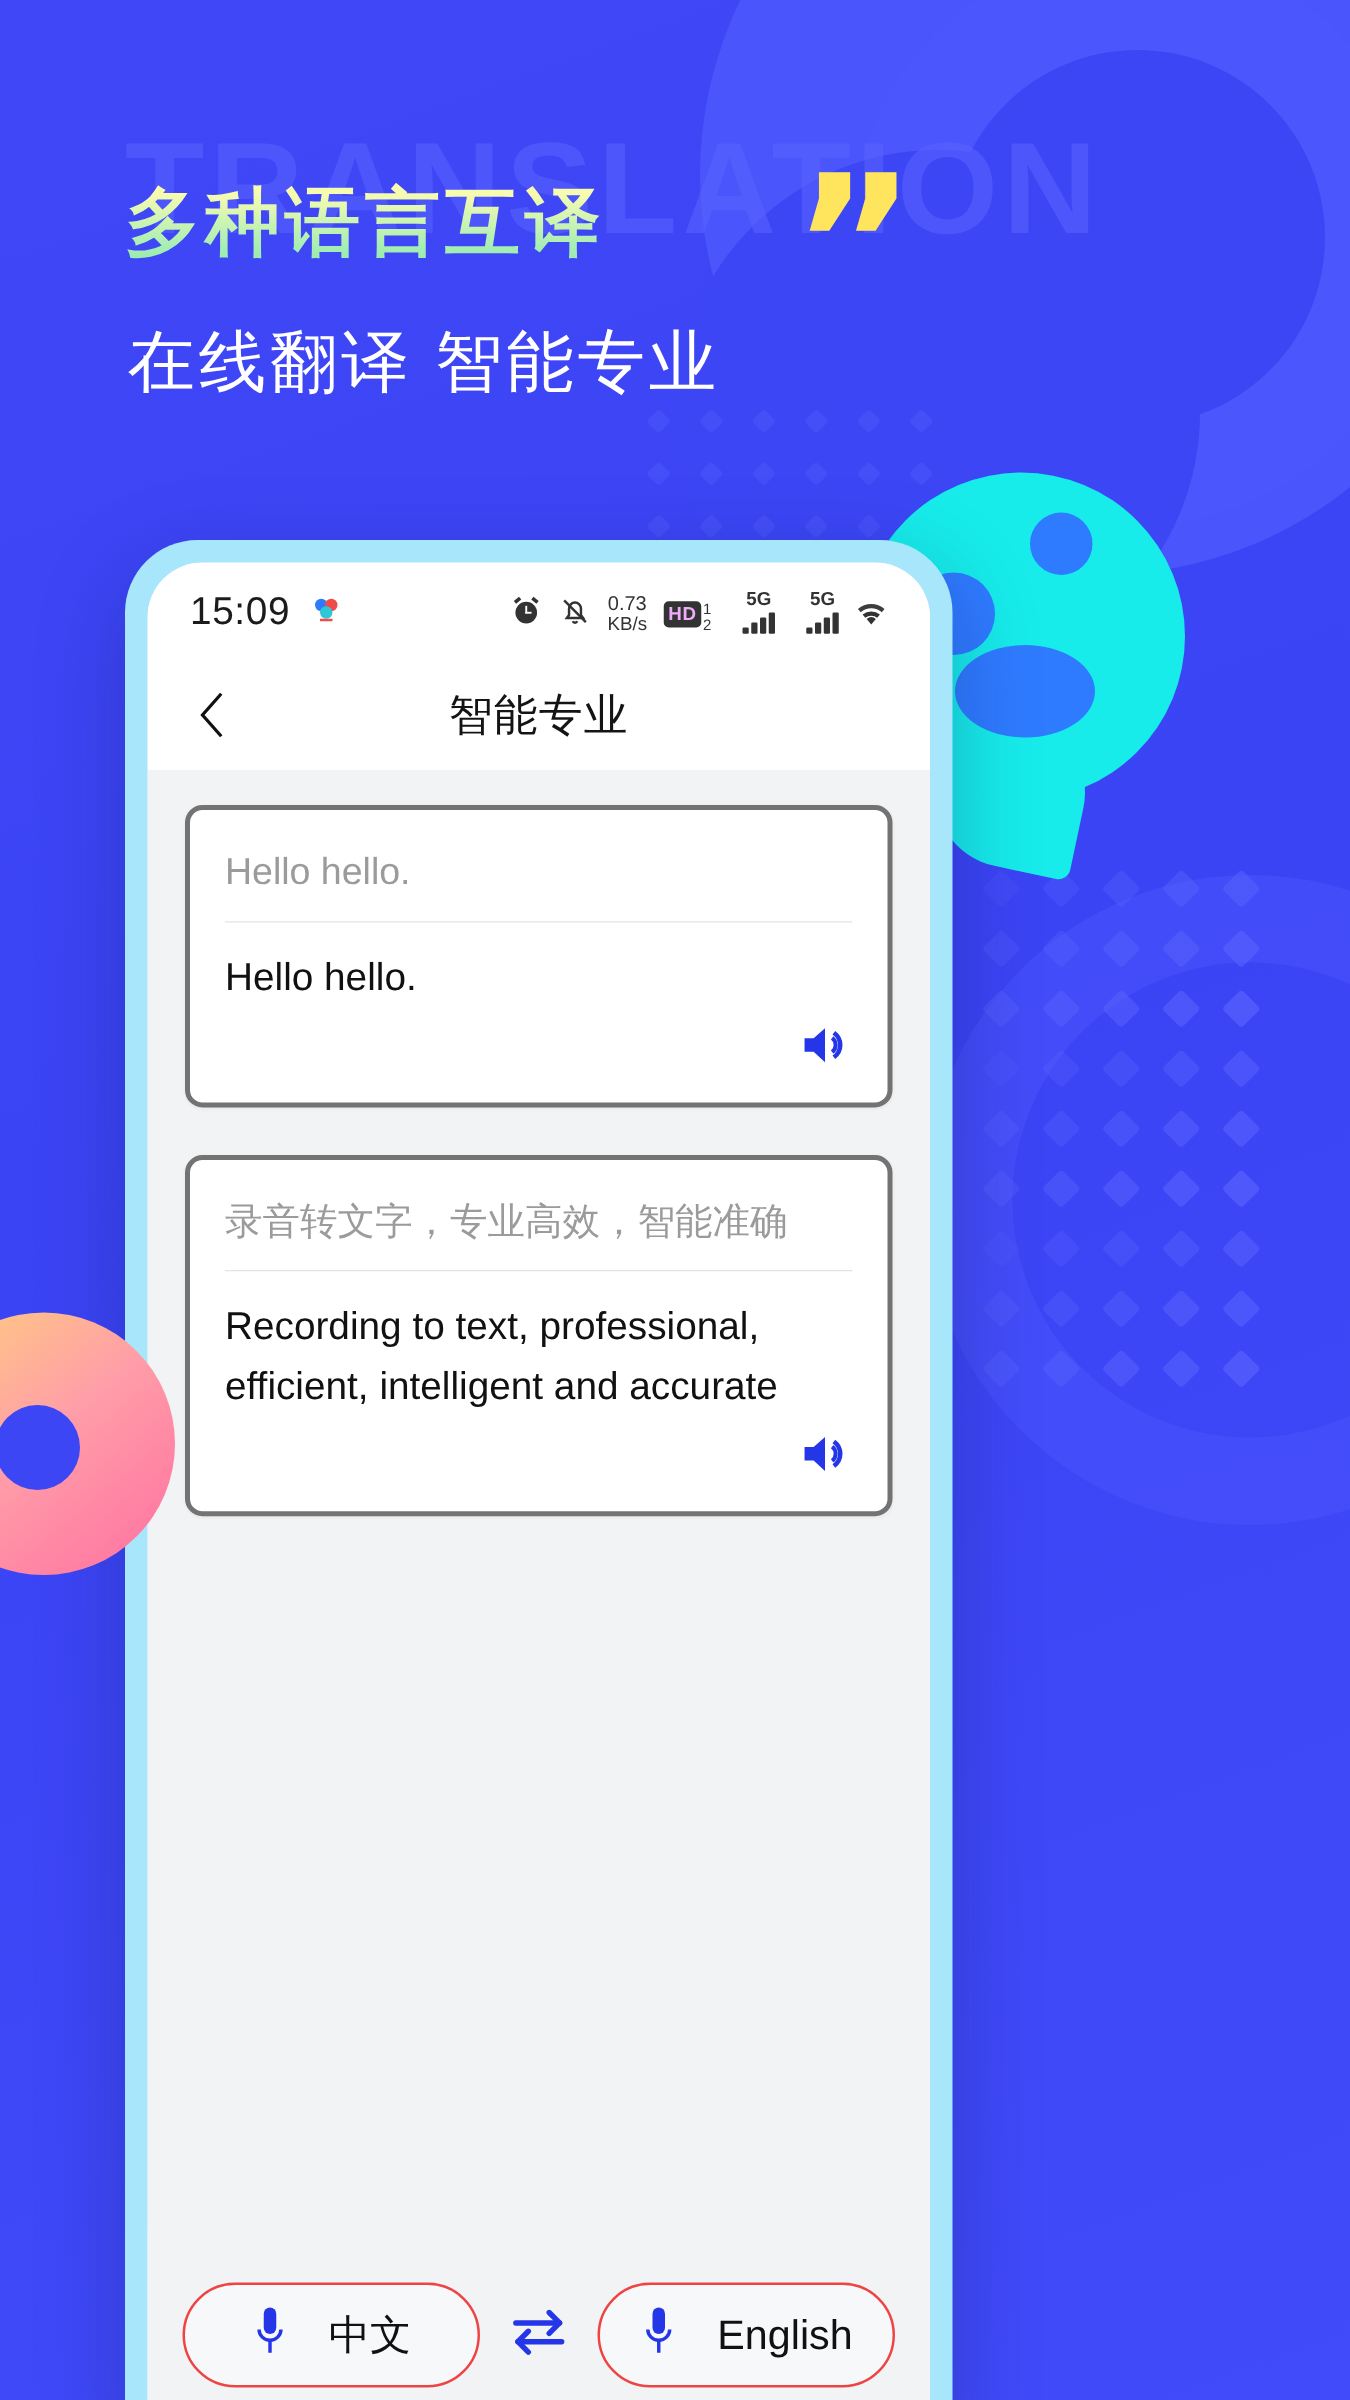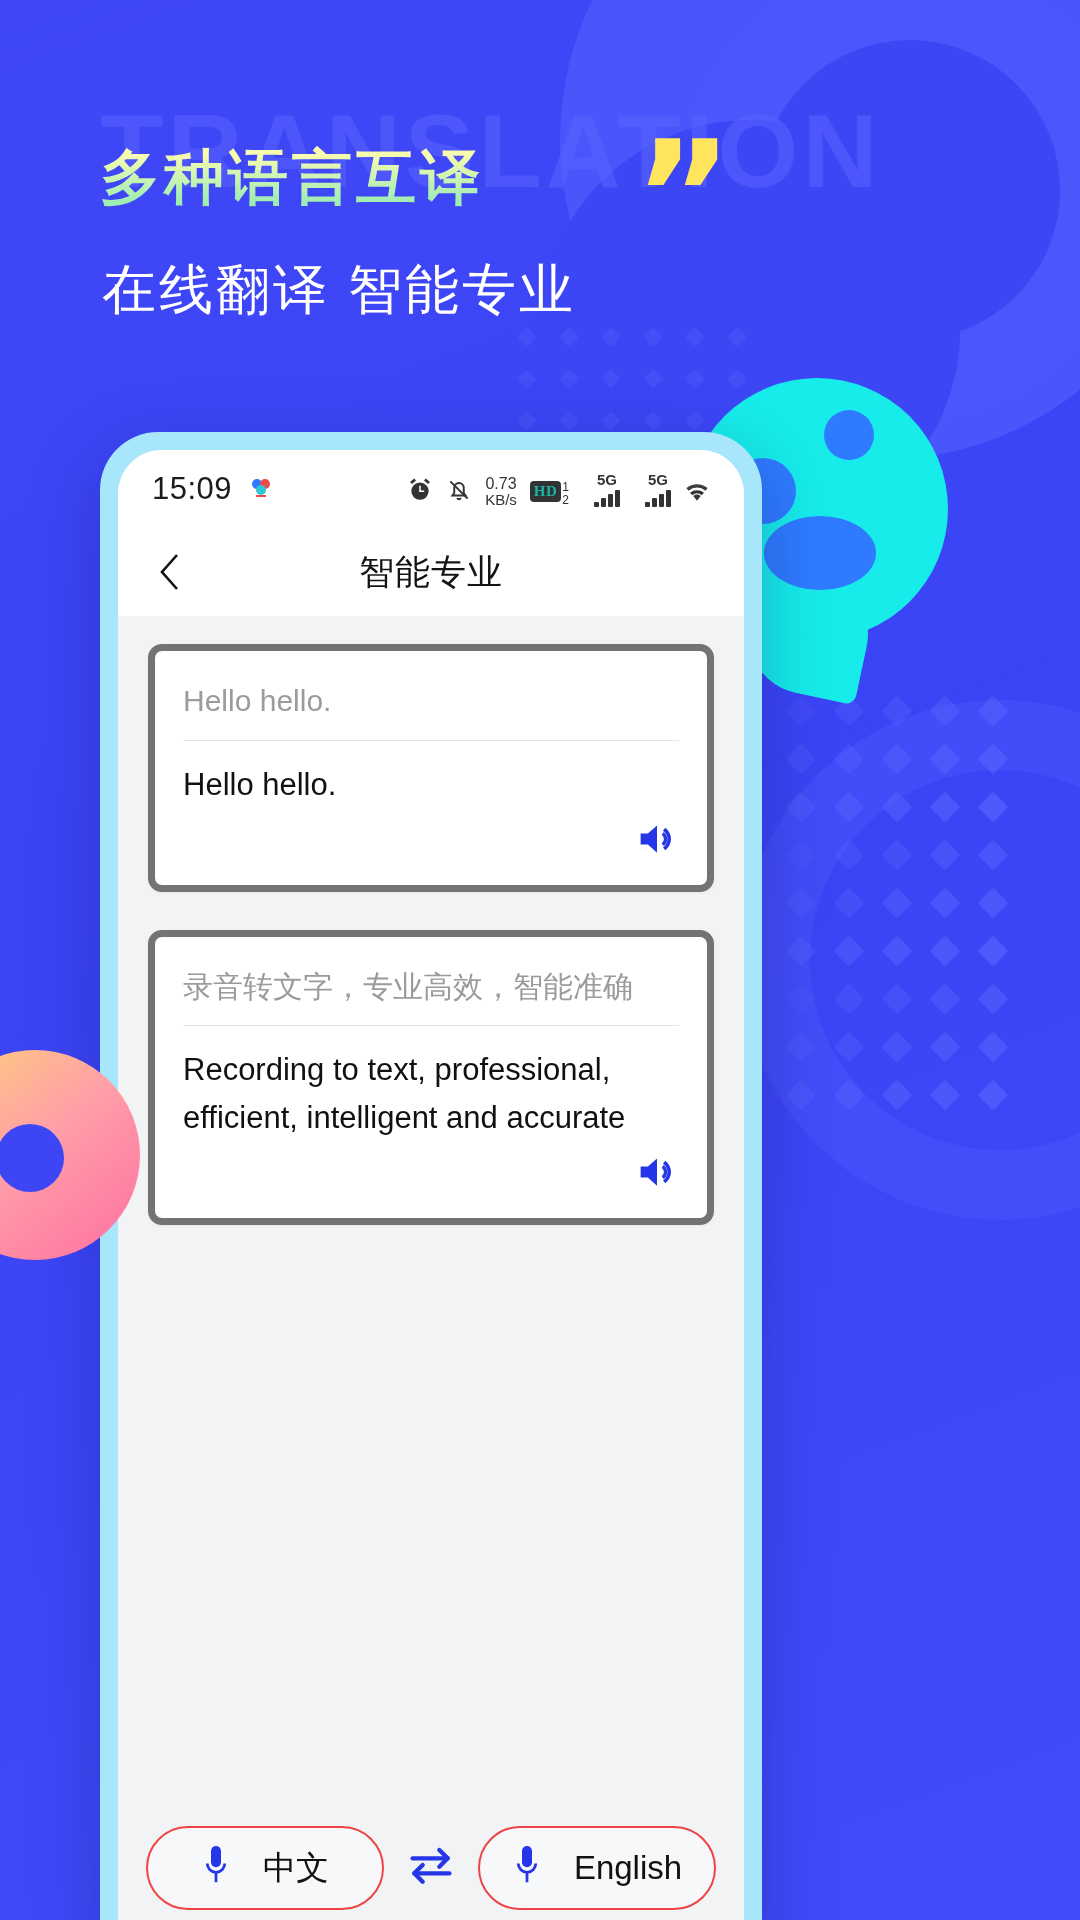--- a/index.html
+++ b/index.html
@@ -95,22 +95,22 @@
   
   .statusbar { height:78px; background:#fff; display:flex; align-items:center;
                justify-content:space-between; padding:16px 34px; }
   .sb-left { display:flex; align-items:center; gap:16px; }
   .sb-time { font-size:31px; color:#1b1b1b; letter-spacing:.5px; font-weight:500; }
   .sb-right { display:flex; align-items:flex-end; gap:13px; }
   .sb-net { display:flex; flex-direction:column; align-items:center; line-height:1;
             font-size:15px; color:#333; }
   .sb-net b { font-weight:400; font-size:16px; }
   .hd-badge { display:flex; align-items:flex-start; }
-  .hd-box { background:#333; color:#14b8a6; font-size:15px; font-weight:bold;
-            padding:2px 4px; border-radius:4px; letter-spacing:.5px;font-family:Liberation Serif, serif; }
+  .hd-box { background:#333; color:#f0abfc; font-size:15px; font-weight:bold;
+            padding:2px 4px; border-radius:4px; letter-spacing:.5px; }
   .hd-sub { display:flex; flex-direction:column; font-size:12px; color:#333;
             line-height:1.05; margin-left:1px; }
   .sig { display:flex; flex-direction:column; align-items:center;margin-left:12px; }
   .sig-label { font-size:15px; font-weight:bold; color:#333; line-height:1; }
   .bars { display:flex; align-items:flex-end; gap:2px; margin-top:3px; }
   .bars i { width:5px; background:#333; border-radius:1px; display:block; }
   .bars i:nth-child(1){height:5px} .bars i:nth-child(2){height:9px}
   .bars i:nth-child(3){height:13px} .bars i:nth-child(4){height:17px}
 
   
@@ -119,21 +119,21 @@
   .back-chev { width:44px; height:44px; display:flex; align-items:center;
                justify-content:center; }
   .page-title { position:absolute; left:0; right:0; text-align:center;
                 font-size:35px; color:#141414; letter-spacing:1px; }
 
   
   .content { background:#f2f3f5; padding:28px 30px 0 30px; height:calc(100% - 166px);
              position:relative; }
   .card { background:#fff; border-radius:14px; padding:30px 28px 22px 28px;
           margin-bottom:38px; box-shadow:0 1px 3px rgba(0,0,0,.05);
-          border:7px solid #737373; }
+          border:4px solid #737373; }
   .card-src { font-size:30px; color:#9b9b9b; padding-bottom:18px;
               border-bottom:1px solid #e3e3e3; line-height:1.35; }
   .card-dst { font-size:31px; color:#111; padding-top:20px; line-height:1.55; }
   .spk-row { display:flex; justify-content:flex-end; margin-top:10px; }
   .spk { width:44px; height:44px; }
 
   .collapse-tab { position:absolute; left:50%; transform:translateX(-50%);
                   bottom:0; width:96px; height:48px; background:#e9eaec;
                   border-radius:10px 10px 0 0; display:flex; align-items:center;
                   justify-content:center; }

